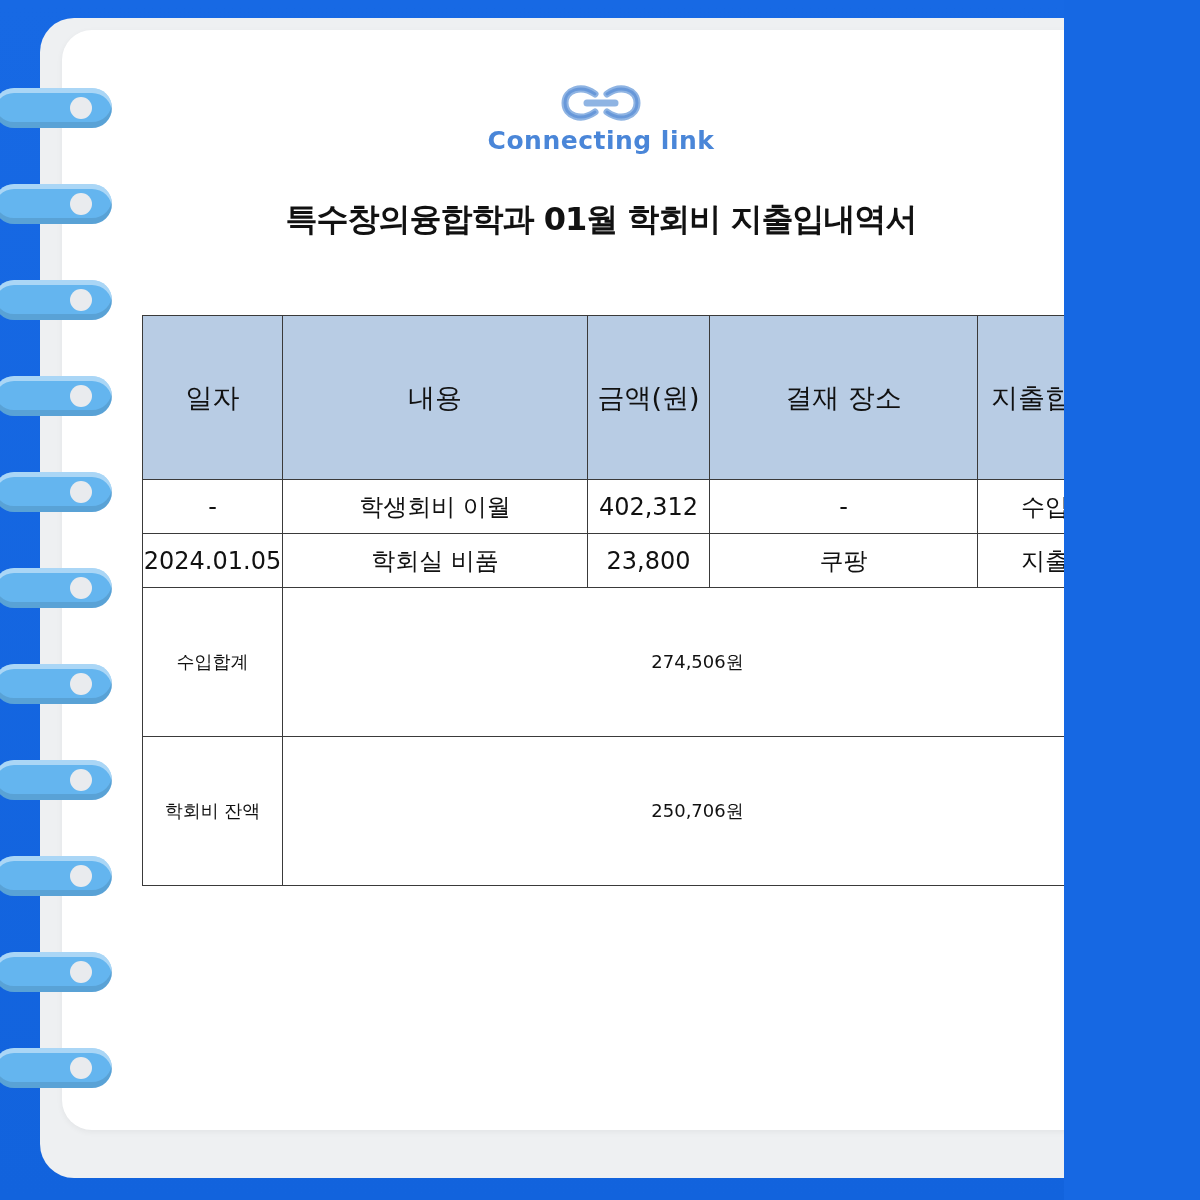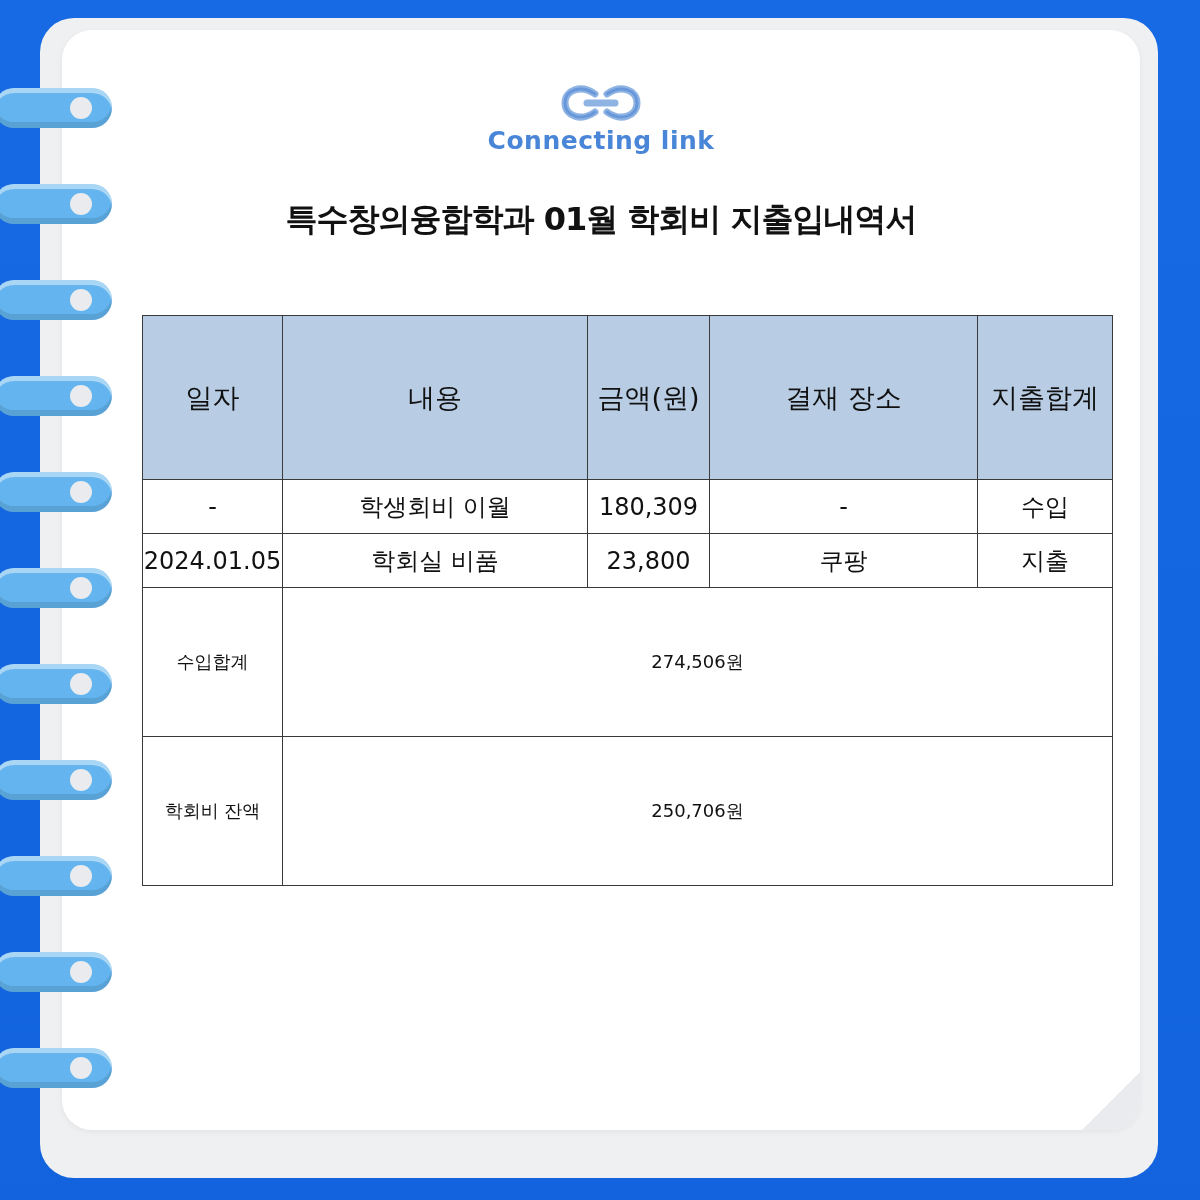--- a/index.html
+++ b/index.html
@@ -10,24 +10,25 @@
     width: 1200px;
     height: 1200px;
     background: #1668e3;
     font-family: "Liberation Sans", sans-serif;
     overflow: hidden;
   }
 
   
   .poster {
     position: relative;
-    width: 1200px;
+    width: 1020px;
     height: 1200px;
     background: linear-gradient(180deg, #1769e4 0%, #1263dd 100%);
     overflow: hidden;
+    padding-left: 44px;
   }
 
   
   .sheet-back {
     position: absolute;
     left: 40px;
     top: 18px;
     width: 1118px;
     height: 1160px;
     background: #eef0f2;
@@ -205,21 +206,21 @@
             <th>내용</th>
             <th>금액(원)</th>
             <th>결재 장소</th>
             <th>지출합계</th>
           </tr>
         </thead>
         <tbody>
           <tr>
             <td>-</td>
             <td>학생회비 이월</td>
-            <td>180,309</td>
+            <td>402,312</td>
             <td>-</td>
             <td>수입</td>
           </tr>
           <tr>
             <td>2024.01.05</td>
             <td>학회실 비품</td>
             <td>23,800</td>
             <td>쿠팡</td>
             <td>지출</td>
           </tr>

